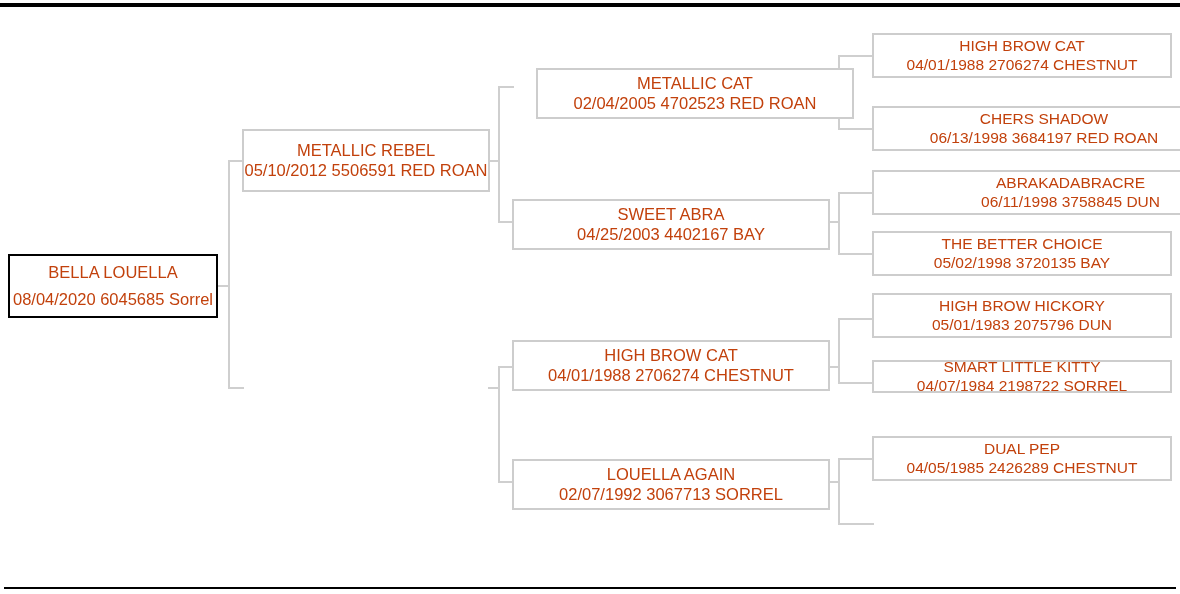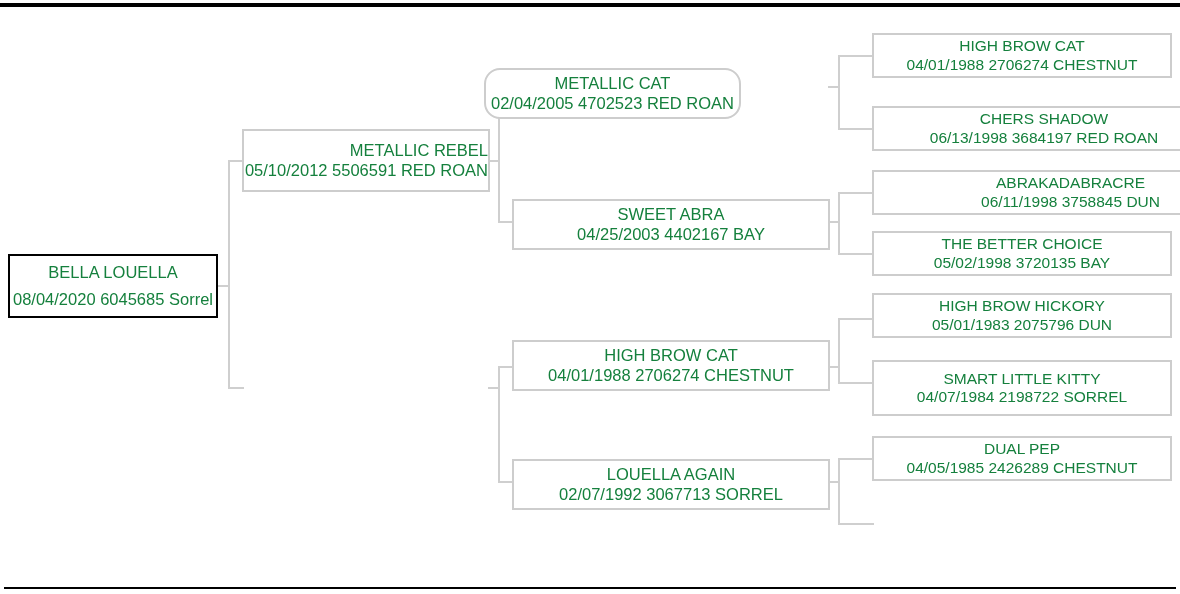--- a/index.html
+++ b/index.html
@@ -40,39 +40,38 @@
   
   .node {
     position: absolute;
     box-sizing: border-box;
     background: #ffffff;
     display: flex;
     flex-direction: column;
     align-items: center;
     justify-content: center;
     text-align: center;
-    color: #15803d;
+    color: #c2410c;
     line-height: 1.18;
     z-index: 3;
   }
   .node .n-name,
   .node .n-info {
     display: block;
     width: 100%;
     white-space: normal;
   }
 
   .node.gen1 {
     border: 2px solid #000000;
     font-size: 16.5px;
   }
   .node.gen2 {
     border: 2px solid #cdcdcd;
     font-size: 16.5px;
-    text-align: right;
   }
   .node.gen3 {
     border: 2px solid #cdcdcd;
     font-size: 16.5px;
   }
   .node.gen4 {
     border: 2px solid #cdcdcd;
     font-size: 15.5px;
   }
 
@@ -139,21 +138,21 @@
     <span class="n-name">BELLA LOUELLA</span>
     <span class="n-info">08/04/2020 6045685 Sorrel</span>
   </div>
 
   <div class="node gen2" style="left:242px; top:129px; width:248px; height:63px;">
     <span class="n-name">METALLIC REBEL</span>
     <span class="n-info">05/10/2012 5506591 RED ROAN</span>
   </div>
 
 
-  <div class="node gen3" style="left:484px; top:68px; width:257px; height:51px;border-radius:16px;">
+  <div class="node gen3" style="left:536px; top:68px; width:318px; height:51px;">
     <span class="n-name">METALLIC CAT</span>
     <span class="n-info">02/04/2005 4702523 RED ROAN</span>
   </div>
 
   <div class="node gen3" style="left:512px; top:199px; width:318px; height:51px;">
     <span class="n-name">SWEET ABRA</span>
     <span class="n-info">04/25/2003 4402167 BAY</span>
   </div>
 
   <div class="node gen3" style="left:512px; top:340px; width:318px; height:51px;">
@@ -184,21 +183,21 @@
   <div class="node gen4" style="left:872px; top:231px; width:300px; height:45px;">
     <span class="n-name">THE BETTER CHOICE</span>
     <span class="n-info">05/02/1998 3720135 BAY</span>
   </div>
 
   <div class="node gen4" style="left:872px; top:293px; width:300px; height:45px;">
     <span class="n-name">HIGH BROW HICKORY</span>
     <span class="n-info">05/01/1983 2075796 DUN</span>
   </div>
 
-  <div class="node gen4" style="left:872px; top:360px; width:300px; height:56px;">
+  <div class="node gen4" style="left:872px; top:360px; width:300px; height:33px;">
     <span class="n-name">SMART LITTLE KITTY</span>
     <span class="n-info">04/07/1984 2198722 SORREL</span>
   </div>
 
   <div class="node gen4" style="left:872px; top:436px; width:300px; height:45px;">
     <span class="n-name">DUAL PEP</span>
     <span class="n-info">04/05/1985 2426289 CHESTNUT</span>
   </div>
 
 

